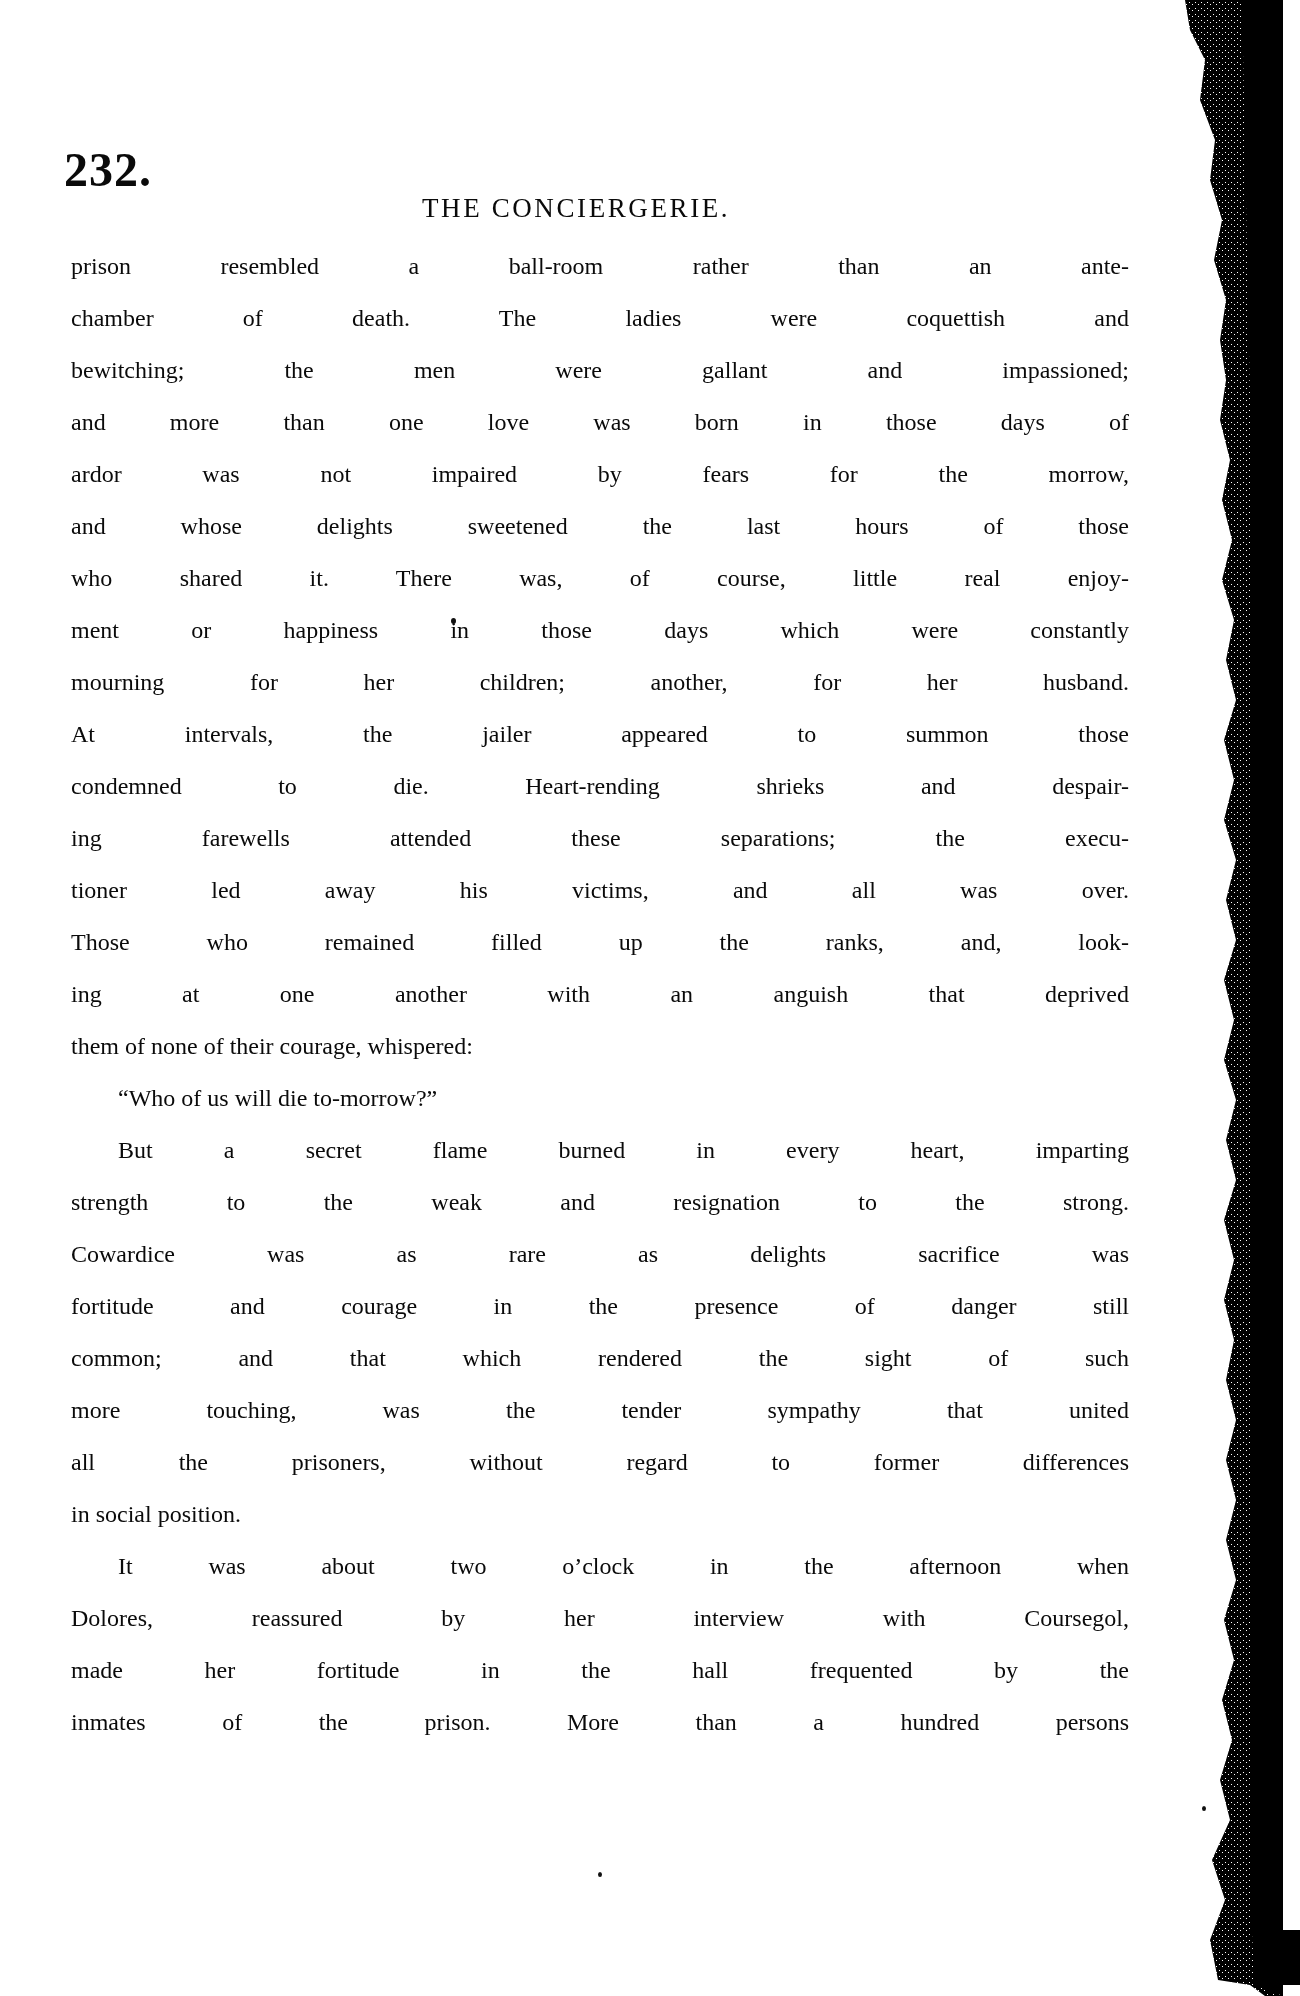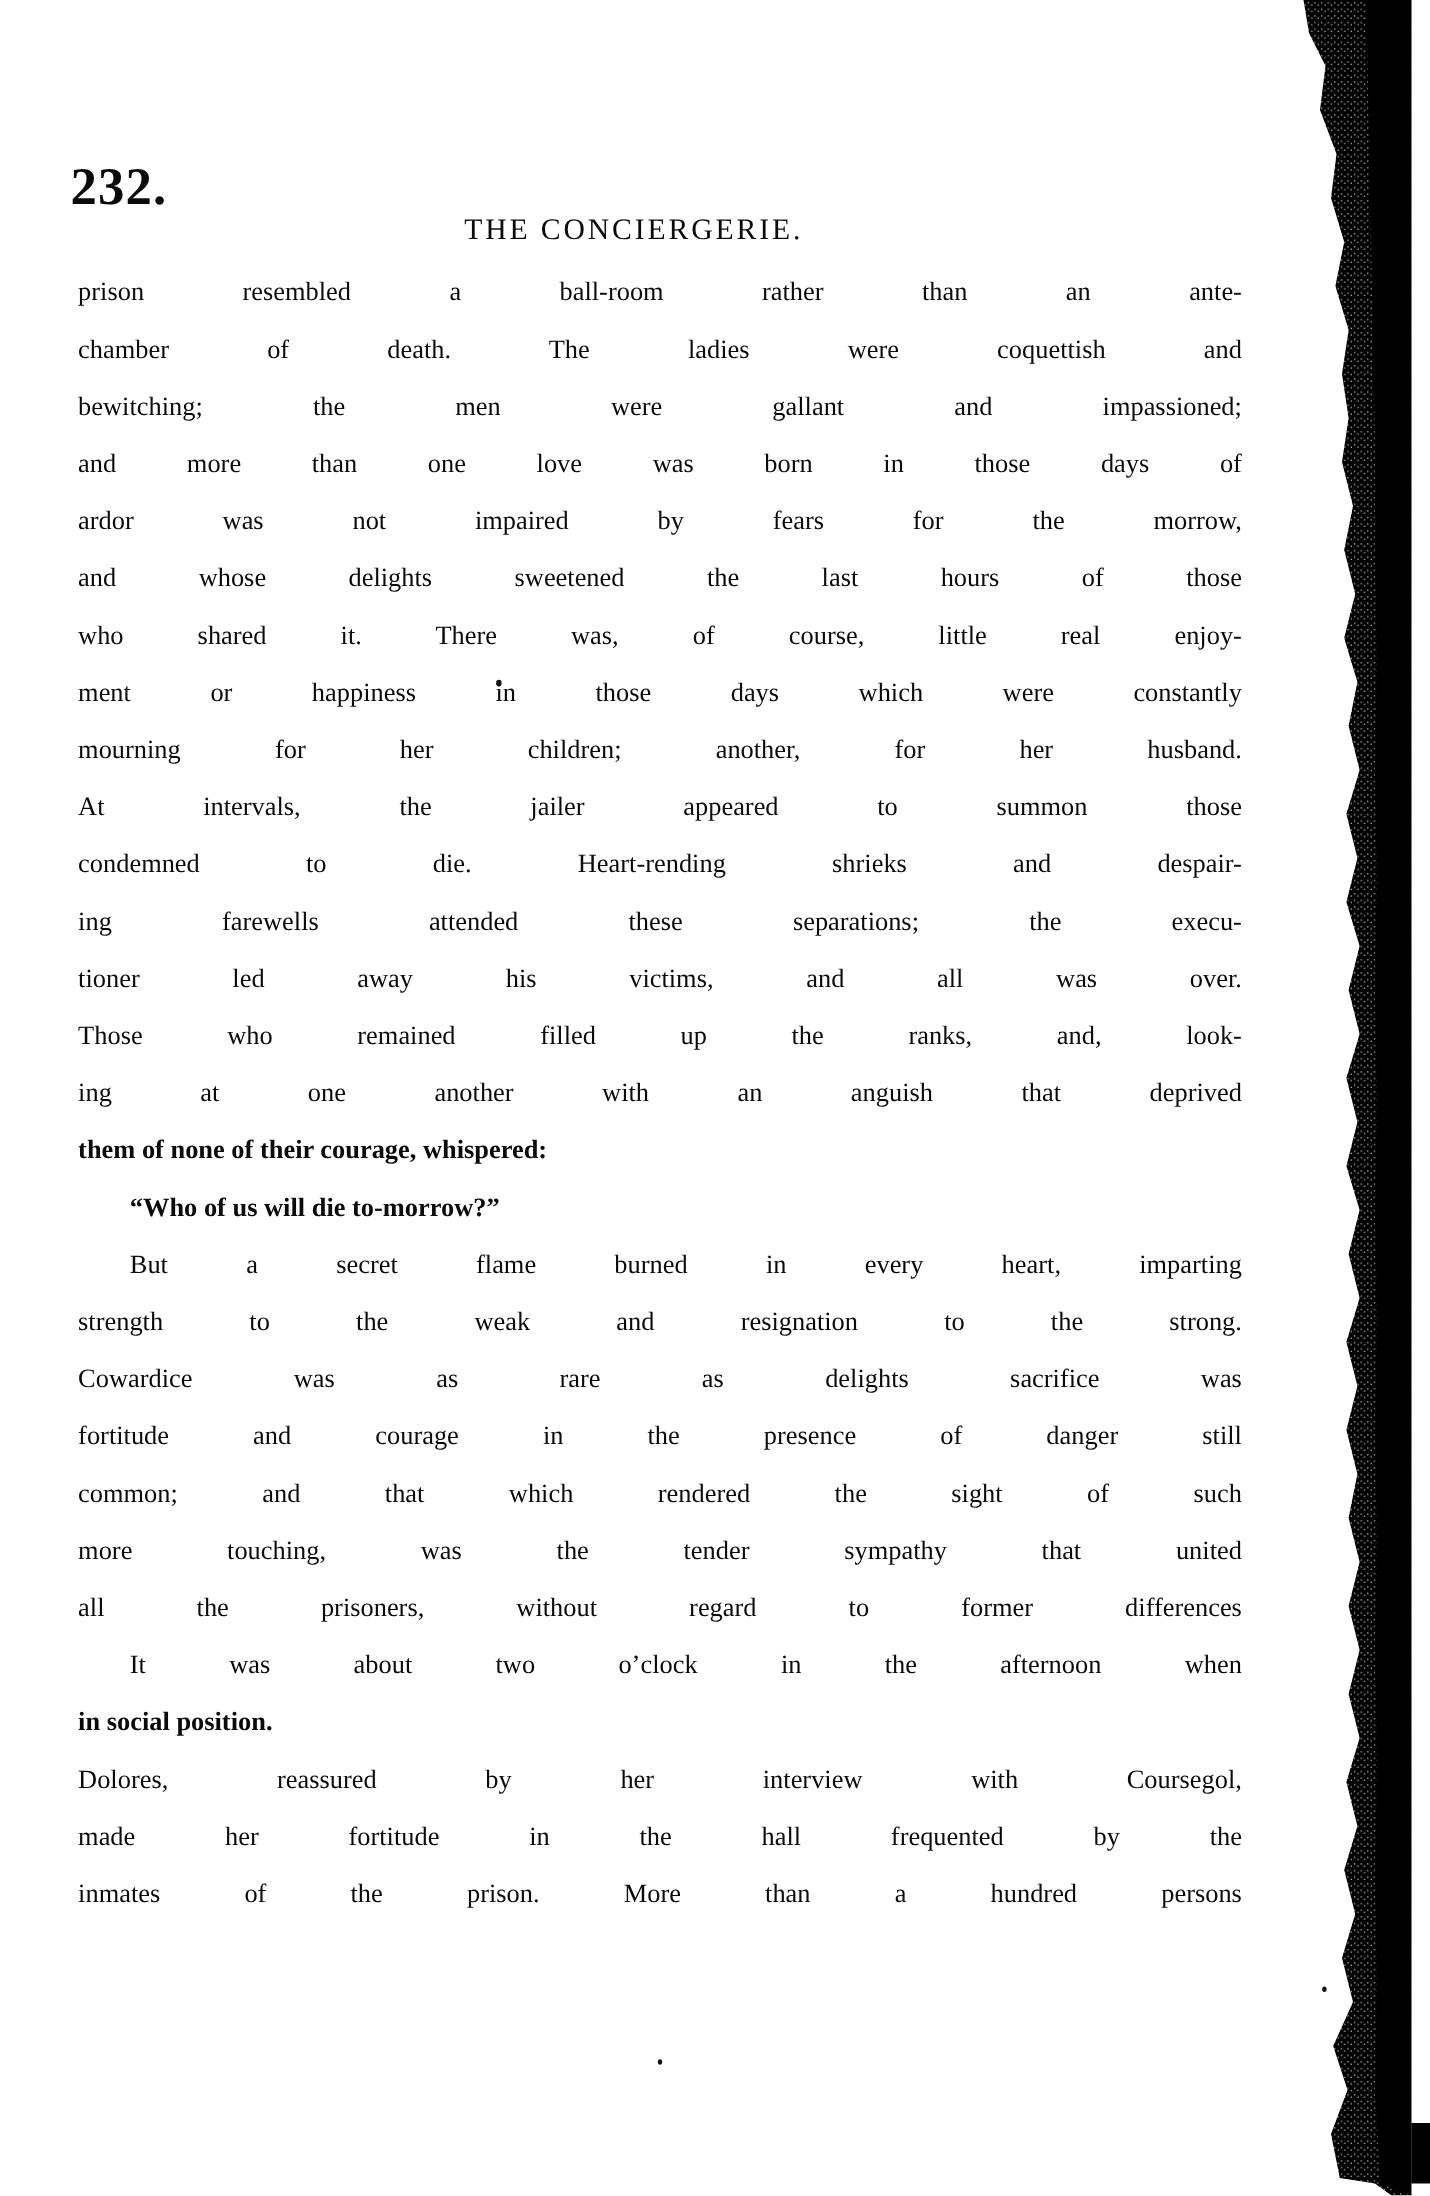--- a/index.html
+++ b/index.html
@@ -1,21 +1,21 @@
 <!DOCTYPE html>
 <html><head>
 <meta charset="utf-8">
 <style>
   html, body { margin: 0; padding: 0; background: #ffffff; }
   body { width: 1300px; height: 1996px; position: relative; overflow: hidden; font-family: "Liberation Serif", "DejaVu Serif", serif; color: #0a0a0a; }
   .page-number { position: absolute; left: 64px; top: 146px; font-size: 48px; font-weight: bold; letter-spacing: 1px; line-height: 48px; }
   .running-head { position: absolute; left: 422px; top: 152px; width: 362px; font-size: 27px; letter-spacing: 2.6px; line-height: 40px; white-space: nowrap; margin-top: 36px; }
   .body-text { position: absolute; left: 71px; top: 240px; width: 1058px; font-size: 24px; }
   .line { height: 52px; line-height: 52px; white-space: nowrap; text-align: justify; text-align-last: justify; overflow: visible; }
-  .line.last { text-align-last: left; font-weight: bold; }
+  .line.last { text-align-last: left; }
   .line.indent { padding-left: 47px; }
   .speck { position: absolute; width: 5px; height: 6px; background: #111; border-radius: 50%; }
   .edge { position: absolute; left: 1170px; top: 0; width: 130px; height: 1996px; }
 </style>
 </head>
 <body>
 
 <div>
   <div class="page-number">232.</div>
   <div class="running-head">THE CONCIERGERIE.</div>
@@ -38,22 +38,22 @@
     <div class="line">ing at one another with an anguish that deprived</div>
     <div class="line last">them of none of their courage, whispered:</div>
     <div class="line last indent">“Who of us will die to-morrow?”</div>
     <div class="line indent">But a secret flame burned in every heart, imparting</div>
     <div class="line">strength to the weak and resignation to the strong.</div>
     <div class="line">Cowardice was as rare as delights sacrifice was</div>
     <div class="line">fortitude and courage in the presence of danger still</div>
     <div class="line">common; and that which rendered the sight of such</div>
     <div class="line">more touching, was the tender sympathy that united</div>
     <div class="line">all the prisoners, without regard to former differences</div>
+    <div class="line last">in social position.</div>
     <div class="line indent">It was about two o’clock in the afternoon when</div>
-    <div class="line last">in social position.</div>
     <div class="line">Dolores, reassured by her interview with Coursegol,</div>
     <div class="line">made her fortitude in the hall frequented by the</div>
     <div class="line">inmates of the prison. More than a hundred persons</div>
   </div>
 
   <div class="speck" style="left:451px; top:618px;"></div>
   <div class="speck" style="left:598px; top:1872px; width:4px; height:5px;"></div>
   <div class="speck" style="left:1202px; top:1806px; width:4px; height:5px;"></div>
 
   <svg class="edge" viewBox="0 0 130 1996" preserveAspectRatio="none">

